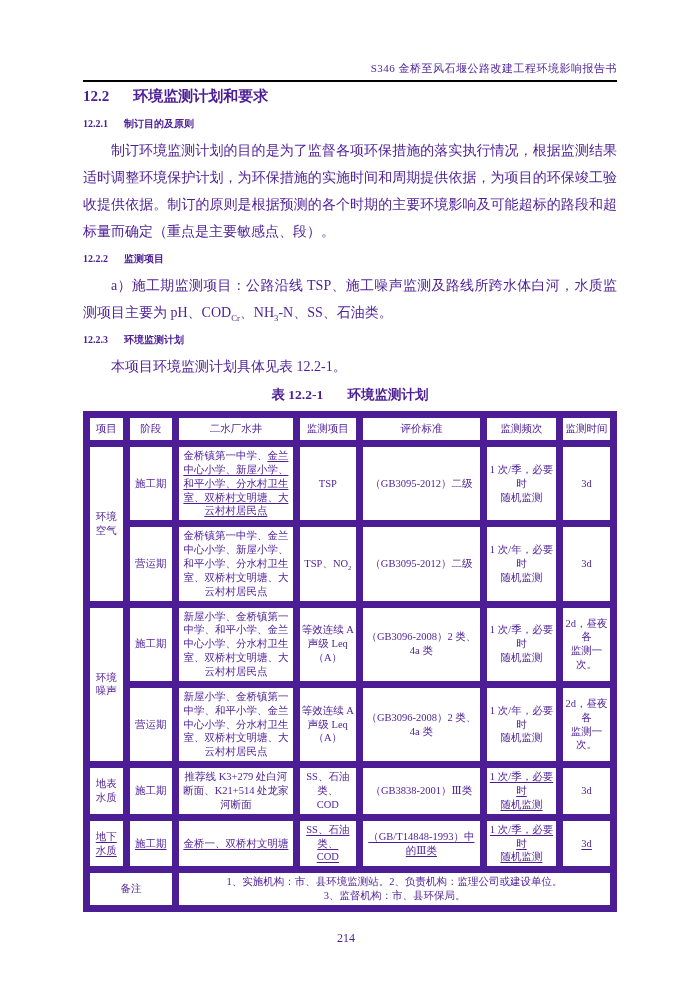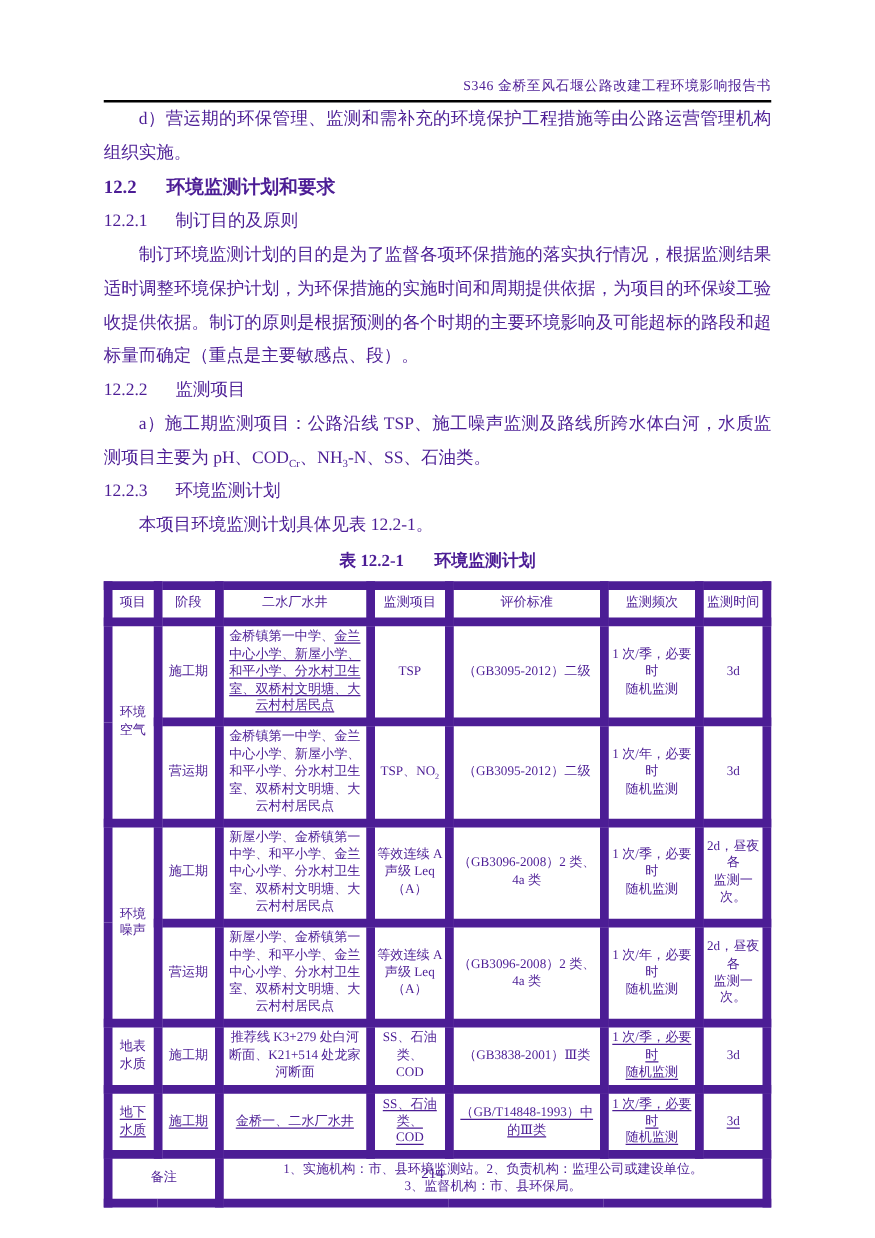--- a/index.html
+++ b/index.html
@@ -25,21 +25,21 @@
   .body-text{
     font-size:14px;
     line-height:27px;
     text-align:justify;
   }
   p.para{margin:0;text-indent:2em;}
   .h1{
     margin:0;font-size:15px;font-weight:bold;line-height:28px;
   }
   .h2{
-    margin:0;font-size:14px;font-weight:normal;line-height:27px;
+    margin:0;font-size:10px;font-weight:bold;line-height:27px;
   }
   .h-num{display:inline-block;margin-right:1.6em;}
   sub{font-size:0.62em;line-height:0;}
   .table-title{
     margin:2px 0 3px 0;
     text-align:center;
     font-size:13.5px;
     font-weight:bold;
     line-height:26px;
   }
@@ -74,21 +74,20 @@
 <body>
 
 <div class="page">
 
   <div class="doc-header">
     <span>S346 金桥至风石堰公路改建工程环境影响报告书</span>
   </div>
 
   <div class="body-text">
 
-    <p class="para">d）营运期的环保管理、监测和需补充的环境保护工程措施等由公路运营管理机构组织实施。</p>
 
     <h2 class="h1"><span class="h-num">12.2</span><span>环境监测计划和要求</span></h2>
 
     <h3 class="h2"><span class="h-num">12.2.1</span><span>制订目的及原则</span></h3>
 
     <p class="para">制订环境监测计划的目的是为了监督各项环保措施的落实执行情况，根据监测结果适时调整环境保护计划，为环保措施的实施时间和周期提供依据，为项目的环保竣工验收提供依据。制订的原则是根据预测的各个时期的主要环境影响及可能超标的路段和超标量而确定（重点是主要敏感点、段）。</p>
 
     <h3 class="h2"><span class="h-num">12.2.2</span><span>监测项目</span></h3>
 
     <p class="para"><span>a）施工期监测项目：公路沿线 TSP、施工噪声监测及路线所跨水体白河，水质监测项目主要为 pH、COD</span><sub>Cr</sub><span>、NH</span><sub>3</sub><span>-N、SS、石油类。</span></p>
@@ -197,21 +196,21 @@
 COD</span></td>
             <td><span>（GB3838-2001）Ⅲ类</span></td>
             <td><span class="u">1 次/季，必要时
 随机监测</span></td>
             <td><span>3d</span></td>
           </tr>
           <tr>
             <td><span class="u">地下
 水质</span></td>
             <td><span class="u">施工期</span></td>
-            <td><span class="u">金桥一、二水厂水井</span></td>
+            <td><span class="u">金桥一、双桥村文明塘</span></td>
             <td><span class="u">SS、石油类、
 COD</span></td>
             <td><span class="u">（GB/T14848-1993）中
 的Ⅲ类</span></td>
             <td><span class="u">1 次/季，必要时
 随机监测</span></td>
             <td><span class="u">3d</span></td>
           </tr>
           <tr>
             <td colspan="2"><span>备注</span></td>

